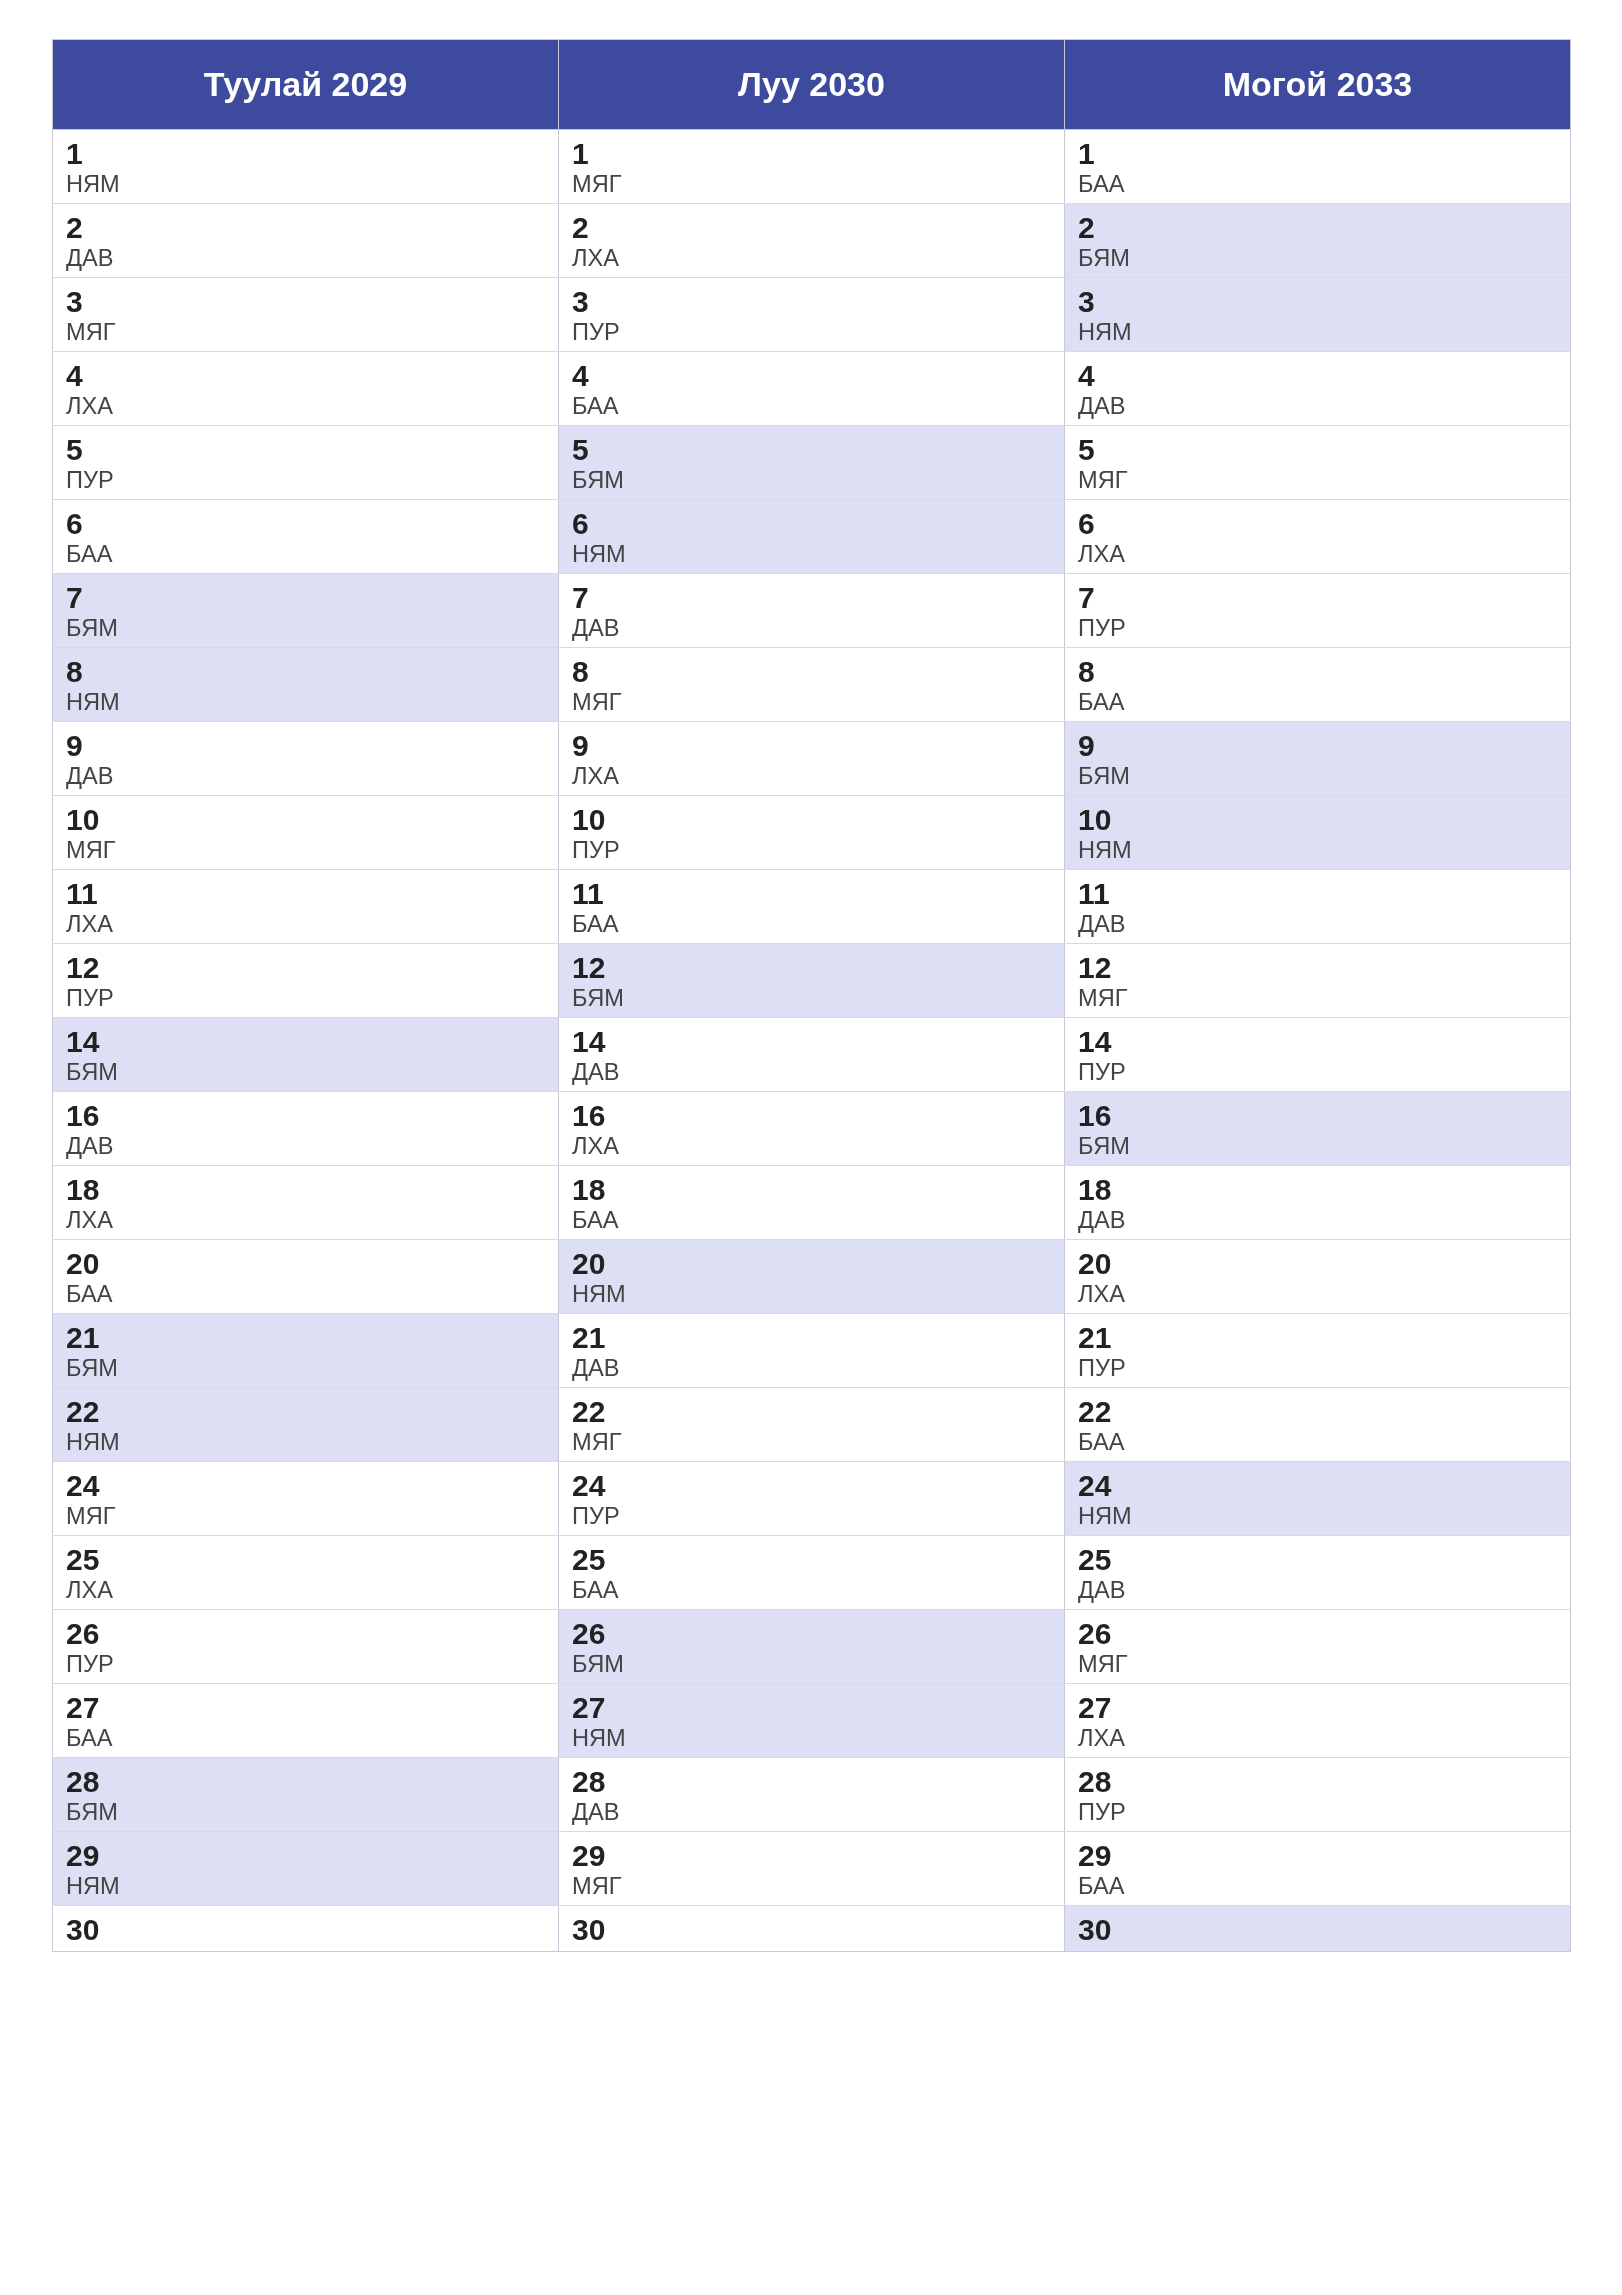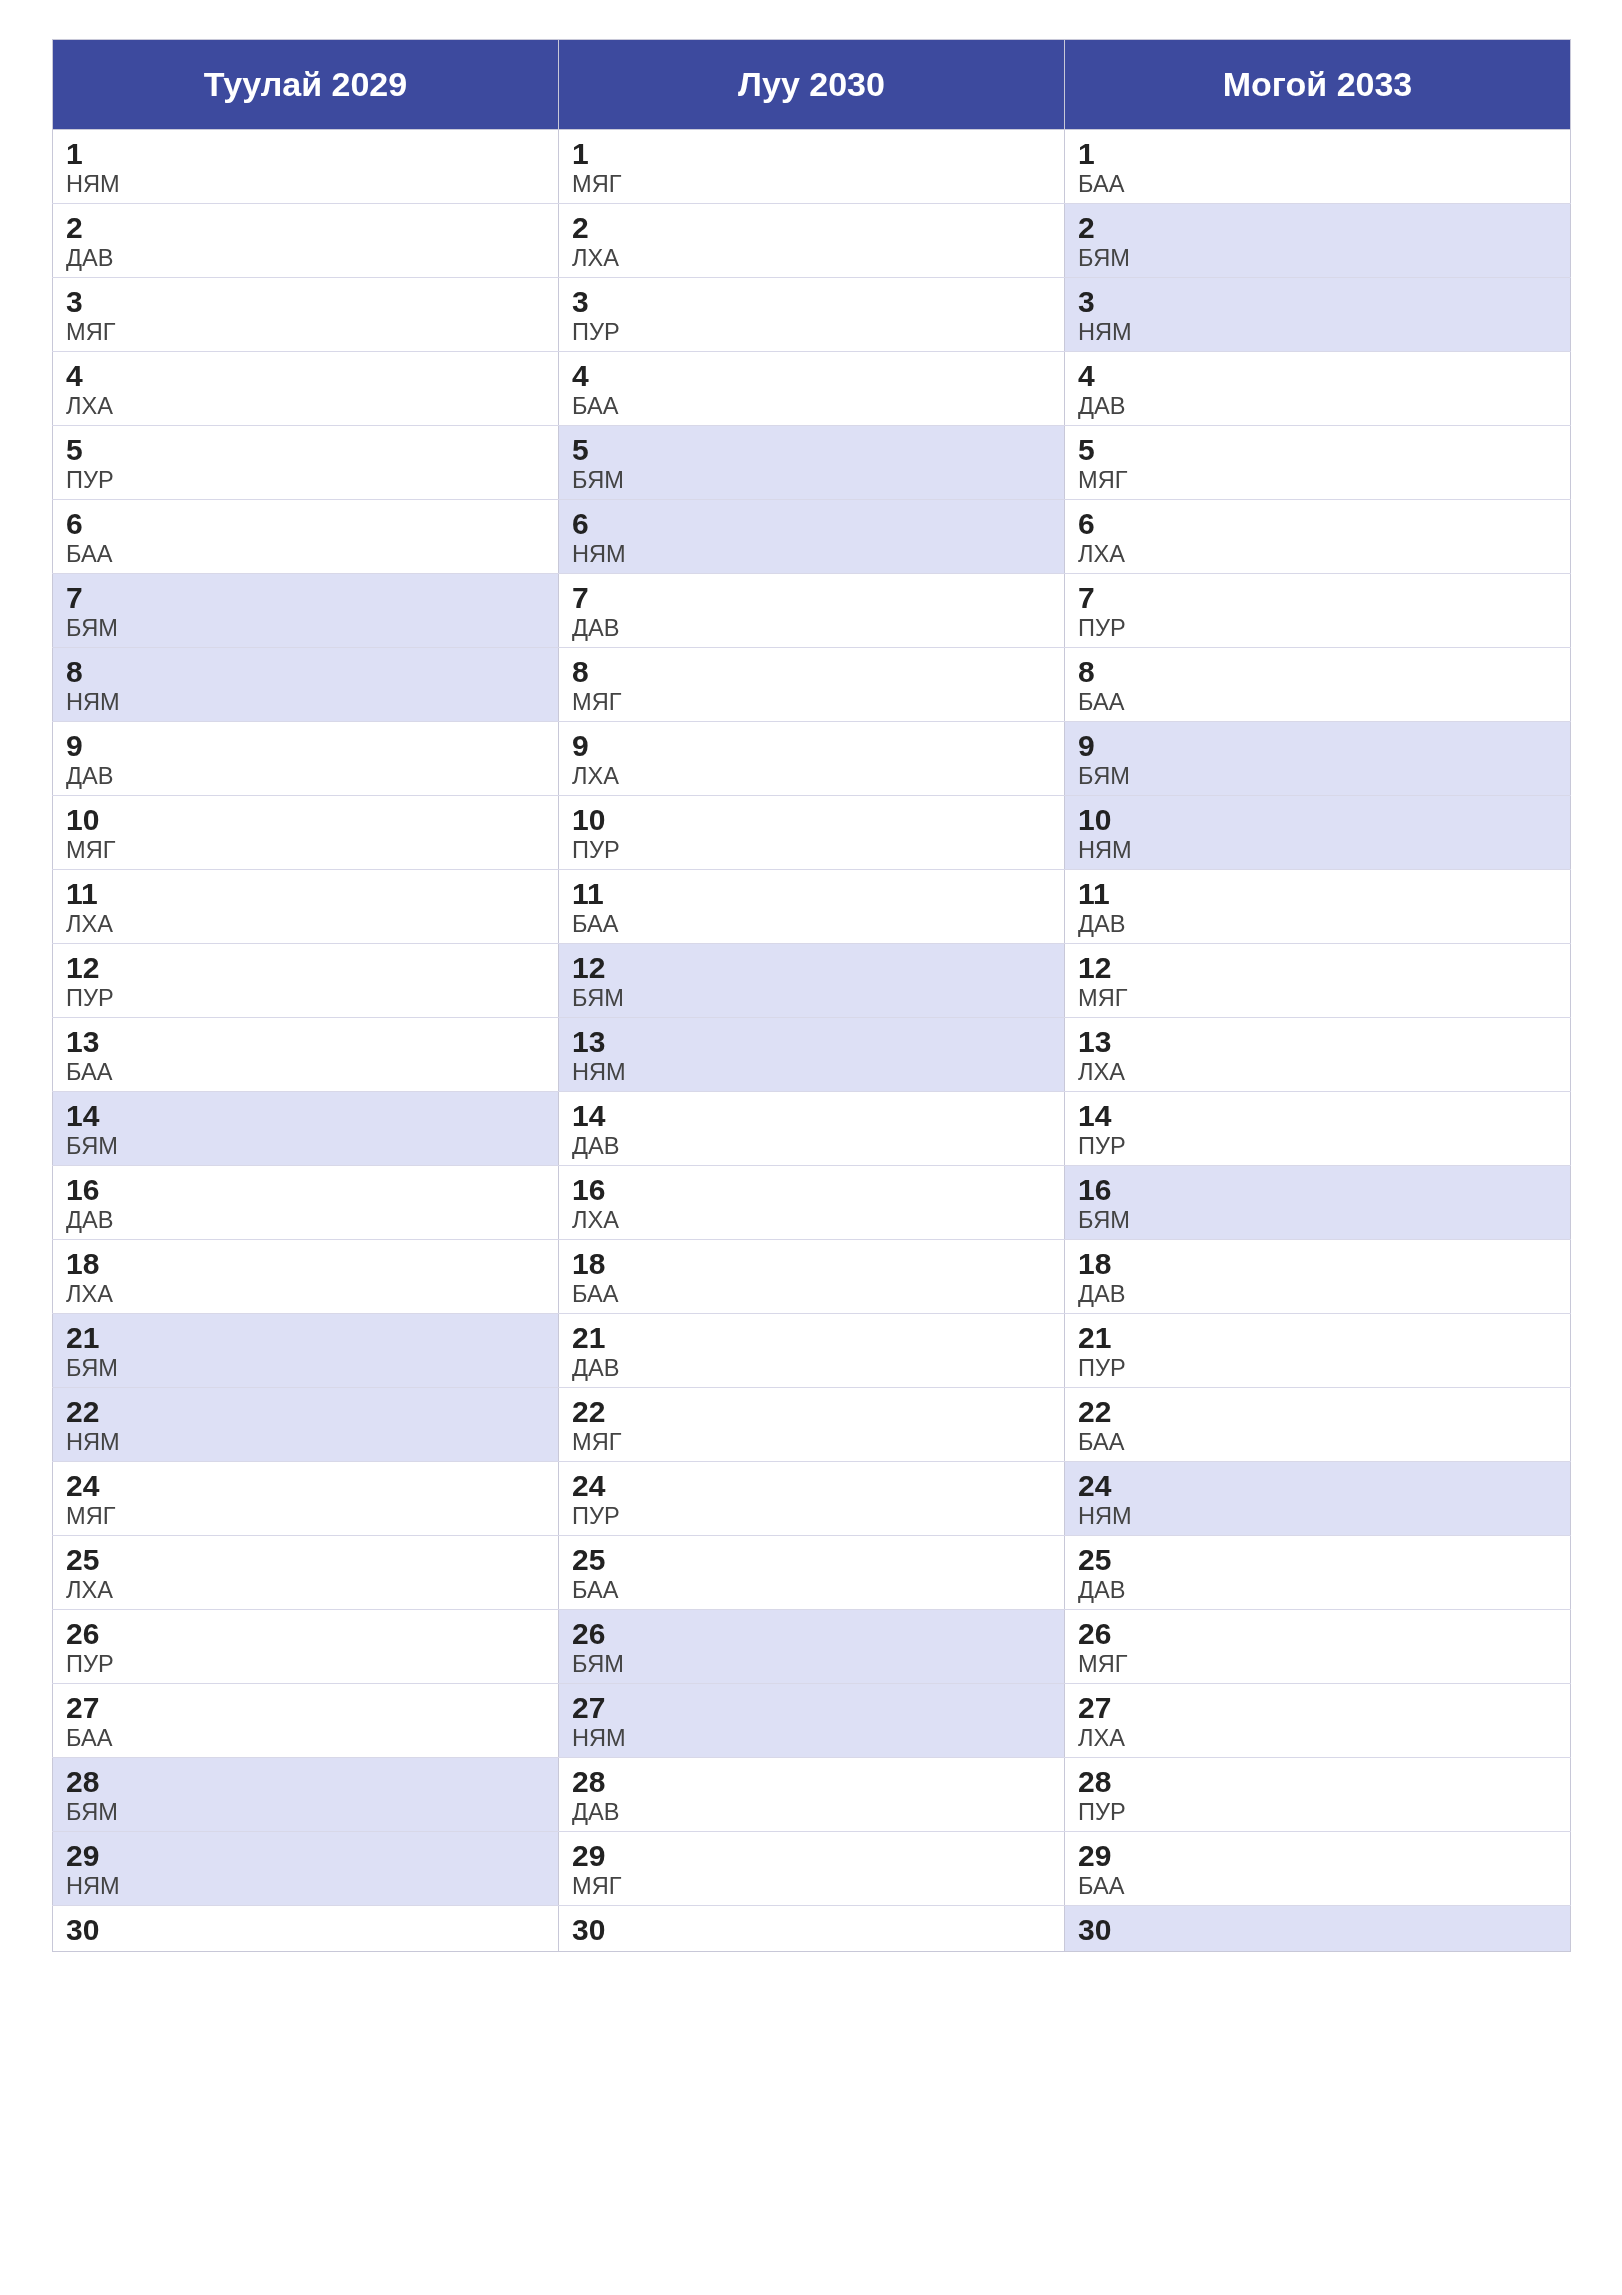--- a/index.html
+++ b/index.html
@@ -228,34 +228,20 @@
         <td class="highlighted">
           <div class="day-number">12</div>
           <div class="day-name">БЯМ</div>
         </td>
         <td>
           <div class="day-number">12</div>
           <div class="day-name">МЯГ</div>
         </td>
       </tr>
       <tr>
-        <td>
-          <div class="day-number">13</div>
-          <div class="day-name">БАА</div>
-        </td>
-        <td class="highlighted">
-          <div class="day-number">13</div>
-          <div class="day-name">НЯМ</div>
-        </td>
-        <td>
-          <div class="day-number">13</div>
-          <div class="day-name">ЛХА</div>
-        </td>
-      </tr>
-      <tr>
         <td class="highlighted">
           <div class="day-number">14</div>
           <div class="day-name">БЯМ</div>
         </td>
         <td>
           <div class="day-number">14</div>
           <div class="day-name">ДАВ</div>
         </td>
         <td>
           <div class="day-number">14</div>
@@ -281,20 +267,34 @@
           <div class="day-number">18</div>
           <div class="day-name">ЛХА</div>
         </td>
         <td>
           <div class="day-number">18</div>
           <div class="day-name">БАА</div>
         </td>
         <td>
           <div class="day-number">18</div>
           <div class="day-name">ДАВ</div>
+        </td>
+      </tr>
+      <tr>
+        <td>
+          <div class="day-number">20</div>
+          <div class="day-name">БАА</div>
+        </td>
+        <td class="highlighted">
+          <div class="day-number">20</div>
+          <div class="day-name">НЯМ</div>
+        </td>
+        <td>
+          <div class="day-number">20</div>
+          <div class="day-name">ЛХА</div>
         </td>
       </tr>
       <tr>
         <td class="highlighted">
           <div class="day-number">21</div>
           <div class="day-name">БЯМ</div>
         </td>
         <td>
           <div class="day-number">21</div>
           <div class="day-name">ДАВ</div>

